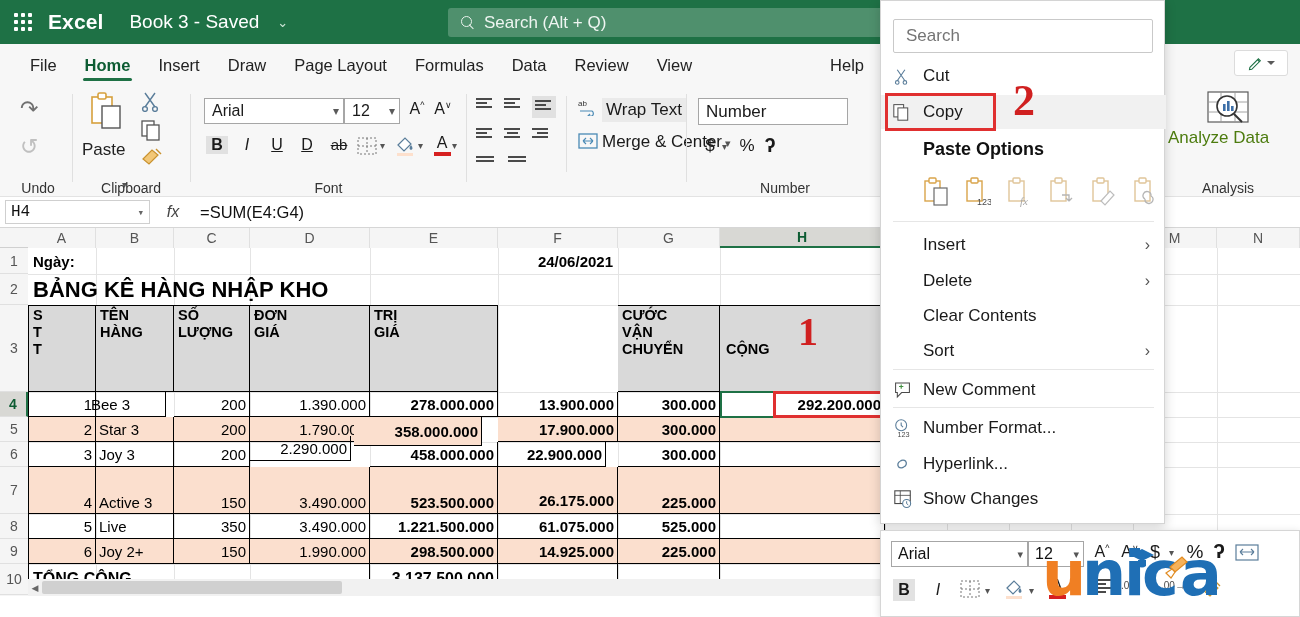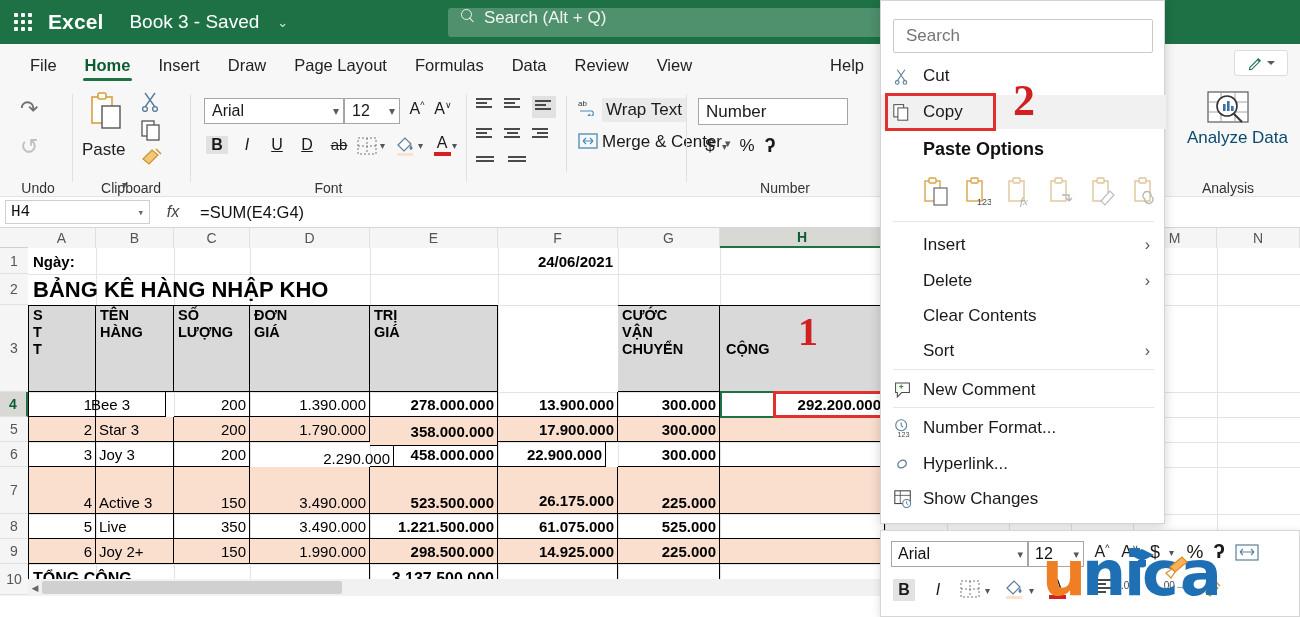--- a/index.html
+++ b/index.html
@@ -18,21 +18,21 @@
   }
   #waffle { width:46px; display:flex; align-items:center; justify-content:center; cursor:pointer; }
   .waffle-grid { display:grid; grid-template-columns:repeat(3,4px); grid-template-rows:repeat(3,4px); gap:3px; }
   .waffle-grid i { display:block; width:4px; height:4px; background:#fff; border-radius:1px; }
   #app-name { color:#fff; font-size:21px; font-weight:bold; margin-left:2px; letter-spacing:.1px; }
   #doc-title { color:#ffffff; font-size:19px; margin-left:26px; font-weight:normal; }
   #title-caret { color:#cfe6d8; font-size:13px; margin-left:18px; cursor:pointer; }
   #searchbox {
     position:absolute; left:448px; top:8px; width:435px; height:29px;
     background:rgba(255,255,255,.22); border-radius:3px;
-    display:flex; padding-left:12px; cursor:text;
+    display:flex; align-items:center; padding-left:12px; cursor:text;
   }
   #searchbox .mag { width:15px; height:15px; position:relative; margin-right:9px; flex:none; }
   #searchbox .mag::before { content:""; position:absolute; left:1px; top:1px; width:9px; height:9px; border:1.4px solid #e9f2ec; border-radius:50%; }
   #searchbox .mag::after { content:""; position:absolute; left:9px; top:9px; width:6px; height:1.4px; background:#e9f2ec; transform:rotate(45deg); transform-origin:left center; }
   #search-text { color:#eef5f1; font-size:17px; }
 
   
   #tabbar {
     position:absolute; left:0; top:44px; width:1300px; height:40px;
     background:#f7f7f7; display:flex; align-items:flex-end; padding-left:16px;
@@ -381,21 +381,21 @@
   <div class="rgroup" id="g-analysis">
     <svg width="44" height="36" viewBox="0 0 44 36" style="position:absolute;left:38px;top:6px">
       <rect x="2" y="2" width="40" height="30" fill="#fff" stroke="#5a5a5a" stroke-width="1.2"></rect>
       <path d="M2 12h40 M2 22h40 M15 2v30 M29 2v30" stroke="#9a9a9a" stroke-width=".9"></path>
       <circle cx="21" cy="16" r="10" fill="#fff" stroke="#333" stroke-width="1.6"></circle>
       <rect x="17" y="14" width="2.6" height="7" fill="#3d6fa8"></rect>
       <rect x="21" y="11" width="2.6" height="10" fill="#3d6fa8"></rect>
       <rect x="25" y="16" width="2.6" height="5" fill="#3d6fa8"></rect>
       <path d="M28 24 L36 32" stroke="#333" stroke-width="2"></path>
     </svg>
-    <div style="position:absolute;left:0;top:44px;width:120px;text-align:right;font-size:17px;color:#0c4a6e;line-height:20px">Analyze Data</div>
+    <div style="position:absolute;left:0;top:44px;width:120px;text-align:left;font-size:17px;color:#4d7c0f;line-height:20px">Analyze Data</div>
     <div class="glabel">Analysis</div>
   </div>
 </div>
 
 <div id="formulabar">
   <div id="namebox">
     <span class="nv">H4</span>
     <span style="font-size:11px;color:#666">▾</span>
   </div>
   <div id="fx-btn">fx</div>
@@ -502,29 +502,29 @@
     <div class="cell r tblcell" style="left:222px;top:144px;width:120px;height:25px">1.390.000</div>
     <div class="cell r b tblcell" style="left:342px;top:144px;width:128px;height:25px">278.000.000</div>
     <div class="cell r b tblcell" style="left:470px;top:144px;width:120px;height:25px">13.900.000</div>
     <div class="cell r b tblcell" style="left:590px;top:144px;width:102px;height:25px">300.000</div>
     <div class="cell r b tblcell" style="left:692px;top:144px;width:165px;height:25px">292.200.000</div>
 
     <div class="cell r tblcell shade" style="left:0;top:169px;width:68px;height:25px;border-left:1.6px solid #000">2</div>
     <div class="cell tblcell shade" style="left:68px;top:169px;width:78px;height:25px">Star 3</div>
     <div class="cell r tblcell shade" style="left:146px;top:169px;width:76px;height:25px">200</div>
     <div class="cell r tblcell shade" style="left:222px;top:169px;width:120px;height:25px">1.790.000</div>
-    <div class="cell r b tblcell shade" style="left:342px;top:169px;width:128px;height:29px">358.000.000</div>
+    <div class="cell r b tblcell shade" style="left:326px;top:169px;width:128px;height:29px">358.000.000</div>
     <div class="cell r b tblcell shade" style="left:470px;top:169px;width:120px;height:25px">17.900.000</div>
     <div class="cell r b tblcell shade" style="left:590px;top:169px;width:102px;height:25px">300.000</div>
     <div class="cell r b tblcell shade" style="left:692px;top:169px;width:165px;height:25px"></div>
 
     <div class="cell r tblcell" style="left:0;top:194px;width:68px;height:25px;border-left:1.6px solid #000">3</div>
     <div class="cell tblcell" style="left:68px;top:194px;width:78px;height:25px">Joy 3</div>
     <div class="cell r tblcell" style="left:146px;top:194px;width:76px;height:25px">200</div>
-    <div class="cell r tblcell" style="left:222px;top:198px;width:144px;height:25px">2.290.000</div>
+    <div class="cell r tblcell" style="left:222px;top:188px;width:101px;height:25px">2.290.000</div>
     <div class="cell r b tblcell" style="left:342px;top:194px;width:128px;height:25px">458.000.000</div>
     <div class="cell r b tblcell" style="left:470px;top:194px;width:108px;height:25px">22.900.000</div>
     <div class="cell r b tblcell" style="left:590px;top:194px;width:102px;height:25px">300.000</div>
     <div class="cell r b tblcell" style="left:692px;top:194px;width:165px;height:25px"></div>
 
     <div class="cell r tblcell shade" style="left:0;top:219px;width:68px;height:47px;border-left:1.6px solid #000;align-items:flex-end;padding-bottom:2px">4</div>
     <div class="cell tblcell shade" style="left:68px;top:219px;width:78px;height:47px;align-items:flex-end;padding-bottom:2px">Active 3</div>
     <div class="cell r tblcell shade" style="left:146px;top:219px;width:76px;height:47px;align-items:flex-end;padding-bottom:2px">150</div>
     <div class="cell r tblcell shade" style="left:222px;top:219px;width:120px;height:47px;align-items:flex-end;padding-bottom:2px">3.490.000</div>
     <div class="cell r b tblcell shade" style="left:342px;top:219px;width:128px;height:47px;align-items:flex-end;padding-bottom:2px">523.500.000</div>

